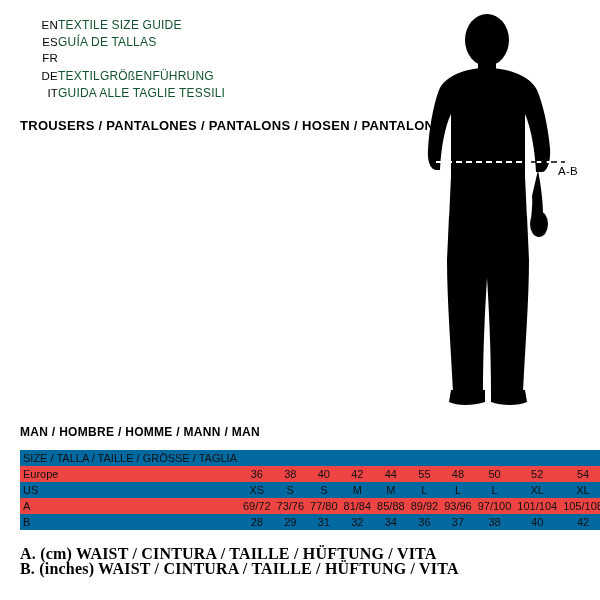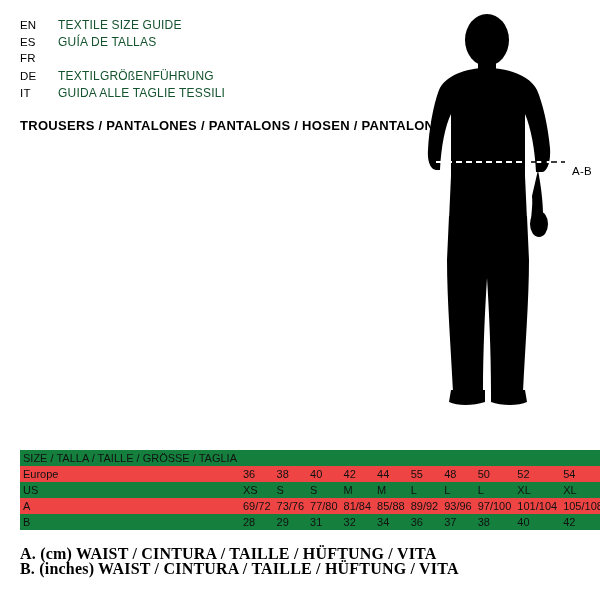--- a/index.html
+++ b/index.html
@@ -24,20 +24,21 @@
   }
 
   
   .lang-block {
     display: block;
   }
   .lang-row {
     display: flex;
     align-items: baseline;
     height: 17px;
+    text-align: right;
   }
   .lang-code {
     width: 38px;
     font-size: 11.5px;
     letter-spacing: 0.2px;
     color: #000;
   }
   .lang-text {
     font-size: 12px;
     letter-spacing: 0.2px;
@@ -59,21 +60,21 @@
     left: 395px;
     top: 10px;
     width: 205px;
     height: 400px;
   }
   .figure-svg {
     display: block;
   }
   .ab-label {
     position: absolute;
-    left: 177px;
+    left: 163px;
     top: 155px;
     font-size: 11.5px;
     color: #000;
     letter-spacing: 0.3px;
   }
 
   
   .table-title {
     position: absolute;
     left: 20px;
@@ -90,32 +91,32 @@
     width: 560px;
     border-collapse: collapse;
     font-size: 11px;
   }
   table.size-table td {
     padding: 2px 3px;
     white-space: nowrap;
     color: #111;
   }
   tr.row-shade td {
-    background: #15803d;
+    background: #0369a1;
   }
   tr.row-plain td {
     background: #ef4444;
   }
   td.label-cell {
     width: 86px;
     text-align: left;
     padding-left: 2px;
   }
   td.val {
-    text-align: left;
+    text-align: center;
     width: 44px;
   }
 
   
   .footnotes {
     position: absolute;
     left: 20px;
     top: 546px;
   }
   .footnote {
@@ -203,20 +204,21 @@
                  Z"></path>
         <ellipse cx="144" cy="214" rx="9" ry="13"></ellipse>
       </g>
 
       <line x1="41" y1="152" x2="160" y2="152" stroke="#ffffff" stroke-width="2" stroke-dasharray="6 4"></line>
       <line x1="136" y1="152" x2="170" y2="152" stroke="#000000" stroke-width="1.4" stroke-dasharray="6 4"></line>
     </svg>
     <div class="ab-label">A-B</div>
   </div>
 
+  <div class="table-title">MAN / HOMBRE / HOMME / MANN / MAN</div>
 
   <table class="size-table">
     <tbody>
       <tr class="row-shade">
         <td class="label-cell">SIZE / TALLA / TAILLE / GRÖSSE / TAGLIA</td>
         <td class="val"></td>
         <td class="val"></td>
         <td class="val"></td>
         <td class="val"></td>
         <td class="val"></td>

